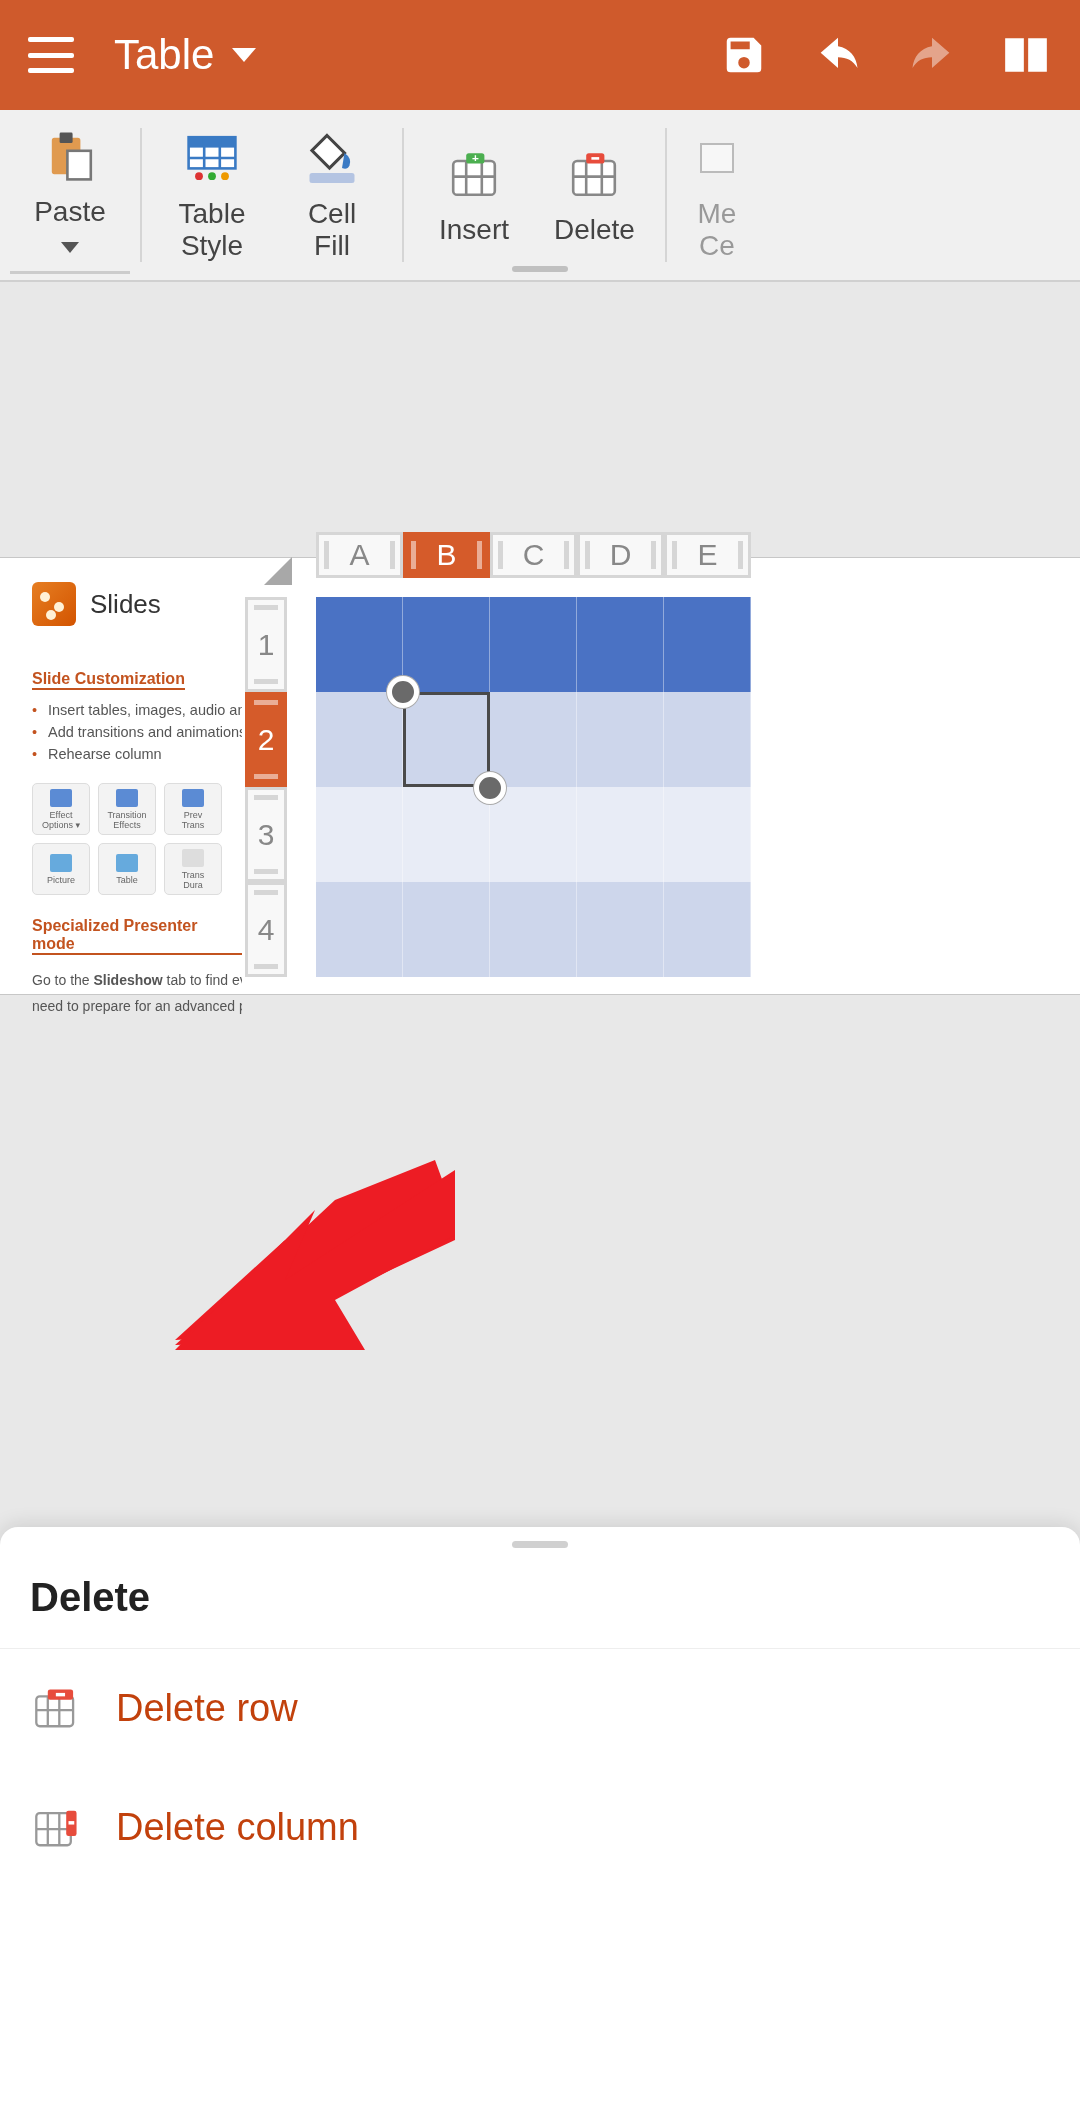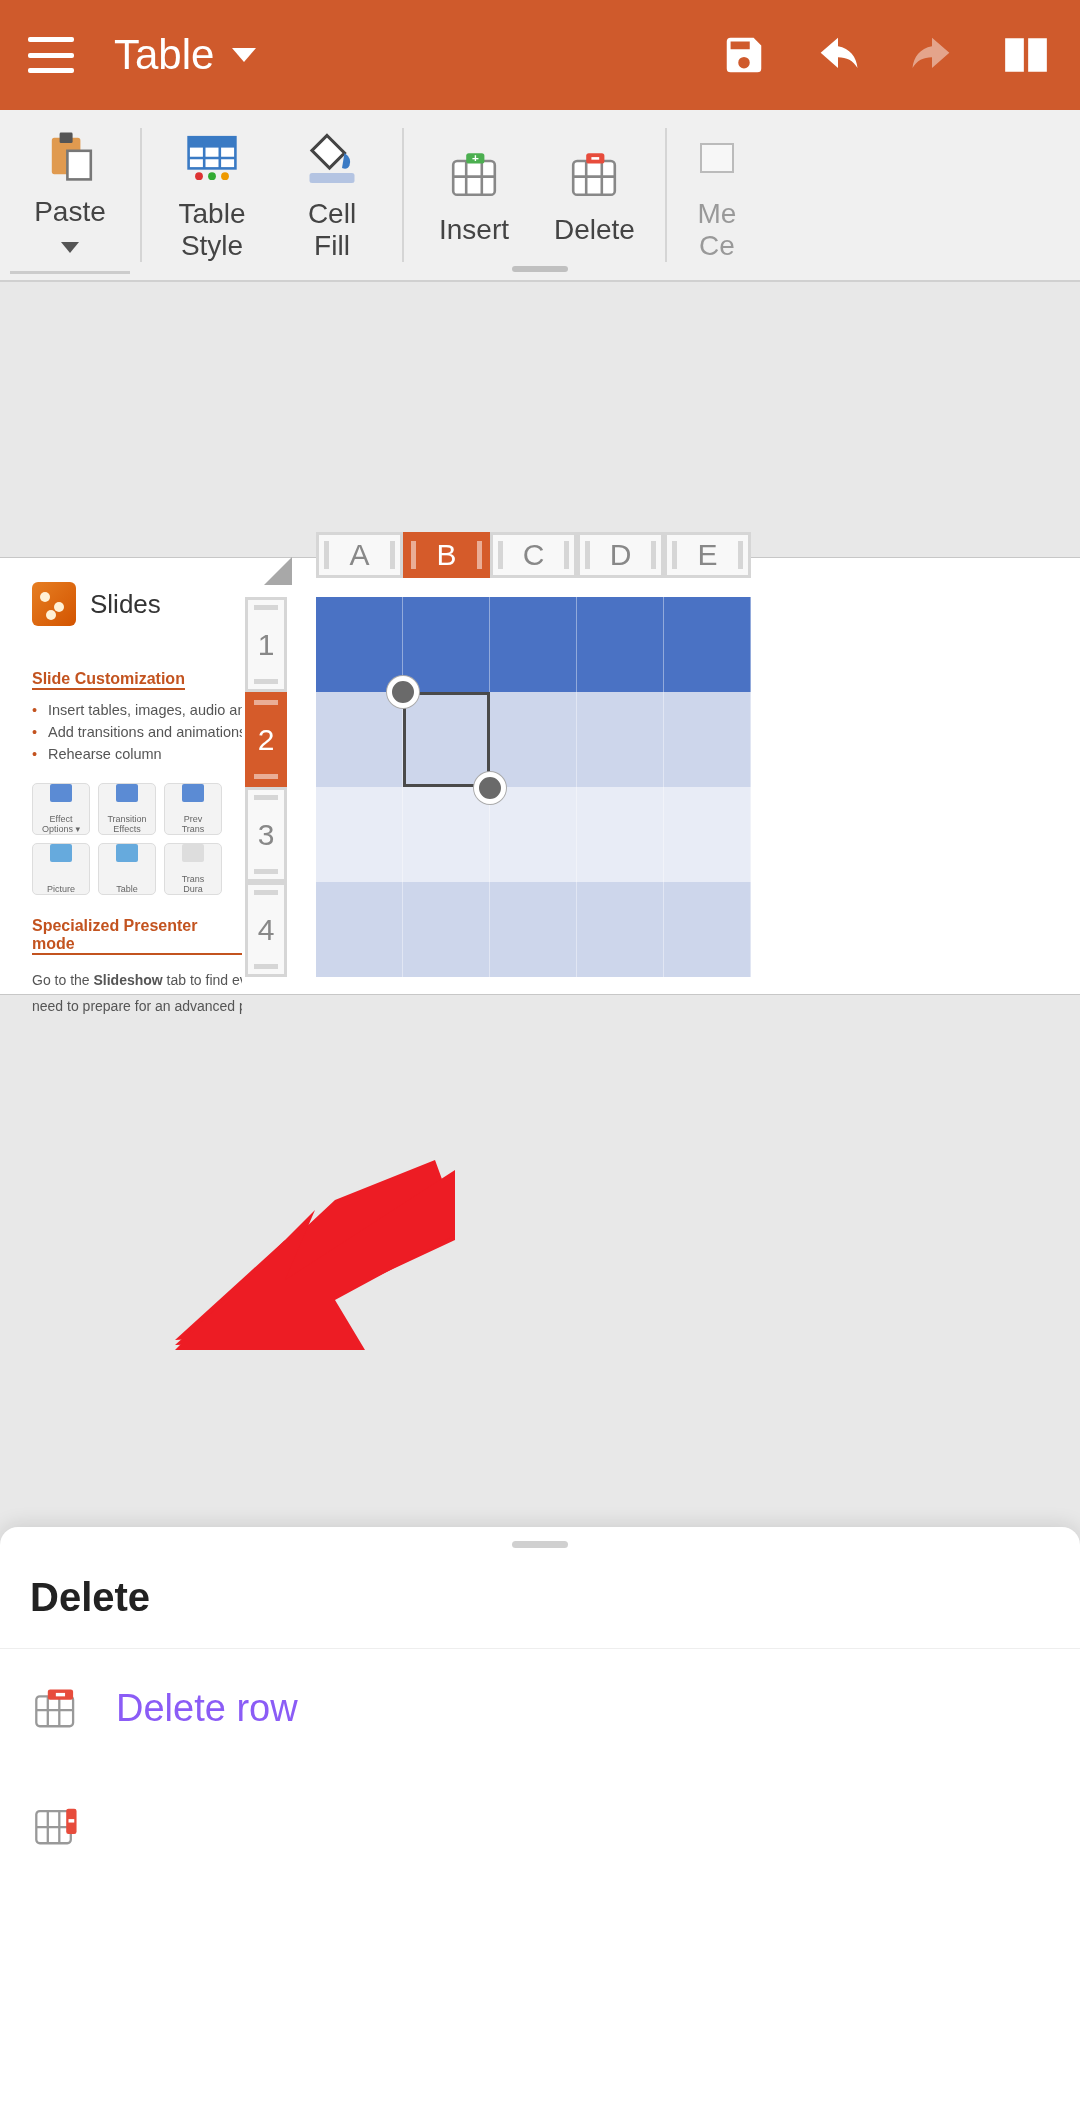--- a/index.html
+++ b/index.html
@@ -64,32 +64,32 @@
   .left-pane { position: absolute; left: 32px; top: 300px; width: 210px; font-size: 16px; color: #333; }
   .slides-header { display: flex; align-items: center; gap: 14px; margin-bottom: 44px; }
   .slides-logo { width: 44px; height: 44px; background: linear-gradient(135deg, #e67e22, #d35400); border-radius: 6px; position: relative; }
   .slides-logo::before { content: ""; position: absolute; top: 10px; left: 8px; width: 10px; height: 10px; background: #fff1d6; border-radius: 50%; box-shadow: 14px 10px 0 0 #fff1d6, 6px 18px 0 0 #fff1d6; }
   .slides-title { font-size: 26px; font-weight: 500; color: #333; }
   .section-head { font-size: 16px; color: #c3531f; border-bottom: 2px solid #c3531f; display: inline-block; font-weight: 700; margin-bottom: 10px; }
   .bullets { list-style: none; margin-bottom: 18px; }
   .bullets li { font-size: 14.5px; color: #555; padding-left: 16px; position: relative; line-height: 1.5; white-space: nowrap; overflow: hidden; }
   .bullets li::before { content: "•"; position: absolute; left: 0; color: #c3531f; }
   .mini-buttons { display: flex; gap: 8px; margin-bottom: 8px; }
-  .mini-btn { width: 58px; height: 52px; background: #f3f3f3; border: 1px solid #ddd; border-radius: 5px; display: flex; flex-direction: column; align-items: center; justify-content: space-between; font-size: 9px; color: #666; text-align: center; overflow: hidden; }
+  .mini-btn { width: 58px; height: 52px; background: #f3f3f3; border: 1px solid #ddd; border-radius: 5px; display: flex; flex-direction: column; align-items: center; justify-content: center; font-size: 9px; color: #666; text-align: center; overflow: hidden; }
   .mini-btn .mi { width: 22px; height: 18px; margin-bottom: 3px; background: #5b8bd4; border-radius: 2px; }
   .para { font-size: 14px; color: #555; line-height: 1.4; margin-top: 6px; white-space: nowrap; overflow: hidden; }
   
   
   .red-arrow { position: absolute; pointer-events: none; }
   
   
   .sheet { position: absolute; left: 0; right: 0; bottom: 0; height: 598px; background: #fff; border-top-left-radius: 18px; border-top-right-radius: 18px; box-shadow: 0 -2px 20px rgba(0,0,0,0.12); }
   .sheet-grab { position: absolute; top: 14px; left: 50%; transform: translateX(-50%); width: 56px; height: 7px; background: #d0d0d0; border-radius: 4px; }
   .sheet-title { font-size: 40px; font-weight: 700; color: #222; padding: 48px 30px 28px; border-bottom: 1px solid #eee; }
-  .sheet-item { display: flex; align-items: center; gap: 36px; padding: 38px 34px; font-size: 38px; color: #8b5cf6; cursor: pointer; }
+  .sheet-item { display: flex; align-items: center; gap: 36px; padding: 38px 34px; font-size: 38px; color: #c2410c; cursor: pointer; }
   .sheet-icon { width: 46px; height: 40px; position: relative; }
   
   
   .svg-icon { display: block; }
 </style>
 </head>
 <body>
 
 <div class="appbar">
   <div class="hamburger">
@@ -375,14 +375,15 @@
     <div class="sheet-icon">
       <svg width="46" height="40" viewBox="0 0 40 34">
           <rect x="2" y="4" width="30" height="28" fill="#fff" stroke="#999" stroke-width="2" rx="3"></rect>
           <line x1="12" y1="4" x2="12" y2="32" stroke="#999" stroke-width="2"></line>
           <line x1="22" y1="4" x2="22" y2="32" stroke="#999" stroke-width="2"></line>
           <line x1="2" y1="18" x2="32" y2="18" stroke="#999" stroke-width="2"></line>
           <rect x="28" y="2" width="9" height="22" fill="#e74c3c" rx="2"></rect>
           <rect x="30" y="11" width="5" height="3" fill="#fff"></rect>
         </svg>
     </div>
+    <span>Delete column</span>
   </div>
 </div>
 
 </body></html>

